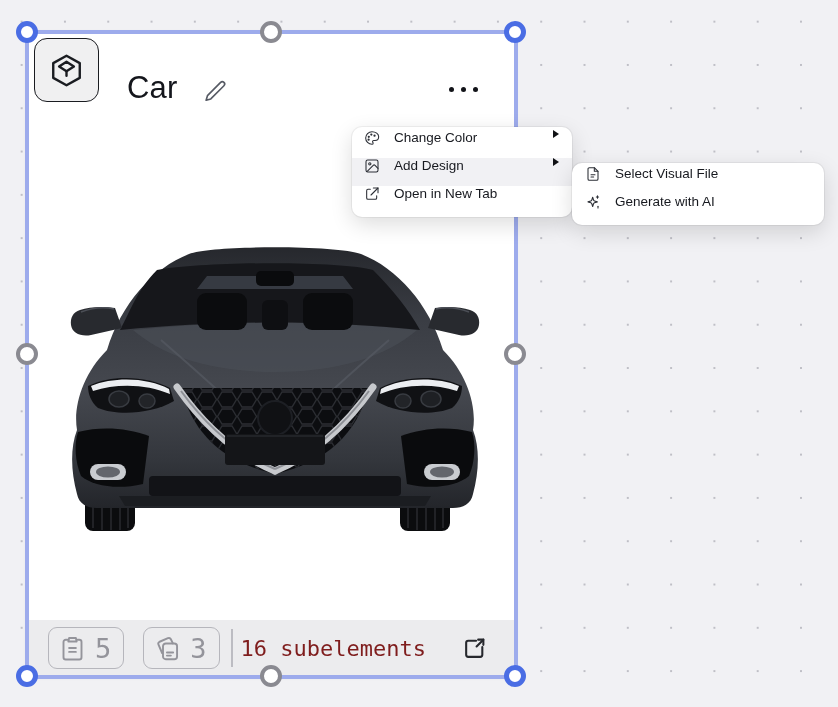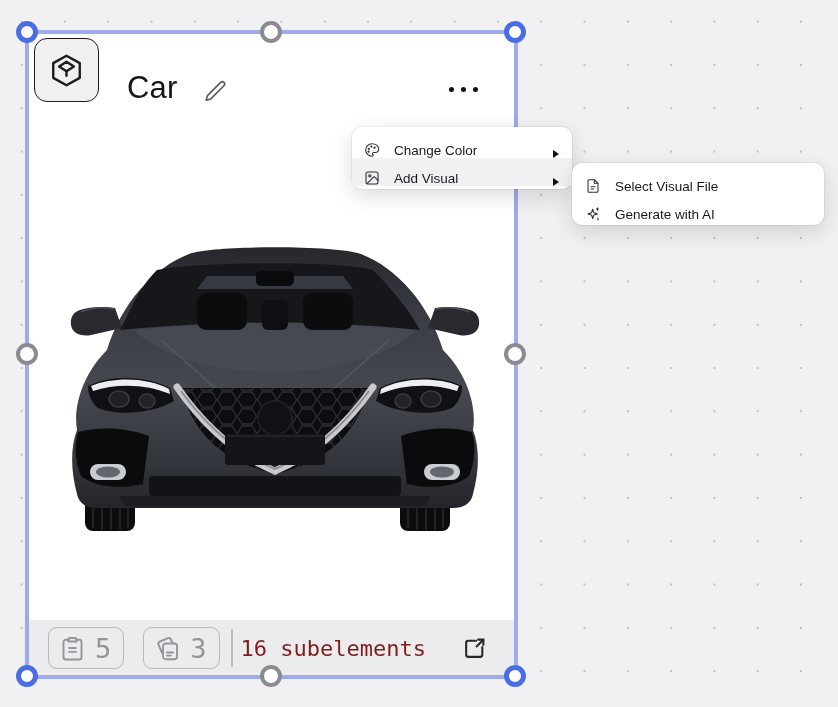--- a/index.html
+++ b/index.html
@@ -54,21 +54,21 @@
   .handle{position:absolute;width:22px;height:22px;border-radius:50%;background:#fff;box-sizing:border-box;transform:translate(-50%,-50%);}
   .handle.corner{border:5px solid #4a6de4;}
   .handle.edge{border:4.5px solid #8a8a91;}
   
   .menu{
     position:absolute;background:#fff;border-radius:10px;padding:3px 0;
     box-shadow:0 0 0 1px rgba(0,0,0,.05),0 7px 22px rgba(0,0,0,.14);
   }
   .ctx-menu{left:352px;top:127px;width:220px;}
   .sub-menu{left:572px;top:163px;width:252px;z-index:5;}
-  .menu-row{height:28px;display:flex;align-items:flex-end;font-size:13.5px;color:#17191f;cursor:pointer;}
+  .menu-row{height:28px;display:flex;align-items:flex-start;font-size:13.5px;color:#17191f;cursor:pointer;}
   .menu-row.hl{background:#f1f1f4;}
   .menu-row .mi{width:16px;height:16px;margin-left:12px;flex:0 0 auto;}
   .sub-menu .menu-row .mi{margin-left:13px;}
   .menu-row .mi svg{width:16px;height:16px;stroke:#2c2f36;fill:none;stroke-width:1.6;stroke-linejoin:round;stroke-linecap:round;display:block;}
   .menu-row .lbl{margin-left:14px;white-space:nowrap;}
   .menu-row .arrow{margin-left:auto;margin-right:13px;width:0;height:0;border-left:6.5px solid #101114;border-top:4.2px solid transparent;border-bottom:4.2px solid transparent;}
 </style>
 </head>
 <body>
 
@@ -224,22 +224,32 @@
       <span class="arrow"></span>
     </div>
     <div class="menu-row hl">
       <span class="mi">
         <svg viewBox="0 0 24 24">
           <rect x="3" y="3" width="18" height="18" rx="2.5"></rect>
           <circle cx="8.7" cy="8.7" r="1.7"></circle>
           <path d="M21 15.5 16.6 11a2 2 0 0 0-2.8 0L5.2 19.6"></path>
         </svg>
       </span>
-      <span class="lbl">Add Visual</span>
+      <span class="lbl">Add Design</span>
       <span class="arrow"></span>
+    </div>
+    <div class="menu-row">
+      <span class="mi">
+        <svg viewBox="0 0 24 24">
+          <path d="M9.5 5H6a2 2 0 0 0-2 2v11a2 2 0 0 0 2 2h11a2 2 0 0 0 2-2v-3.5"></path>
+          <path d="M14 3h7v7"></path>
+          <path d="M10.5 13.5 21 3"></path>
+        </svg>
+      </span>
+      <span class="lbl">Open in New Tab</span>
     </div>
   </div>
 
   <div class="menu sub-menu">
     <div class="menu-row">
       <span class="mi">
         <svg viewBox="0 0 24 24">
           <path d="M14 2.5H6.5a2 2 0 0 0-2 2v15a2 2 0 0 0 2 2h11a2 2 0 0 0 2-2V8Z"></path>
           <path d="M14 2.5V8h5.5"></path>
           <path d="M9 13.2h6M9 16.6h4"></path>

